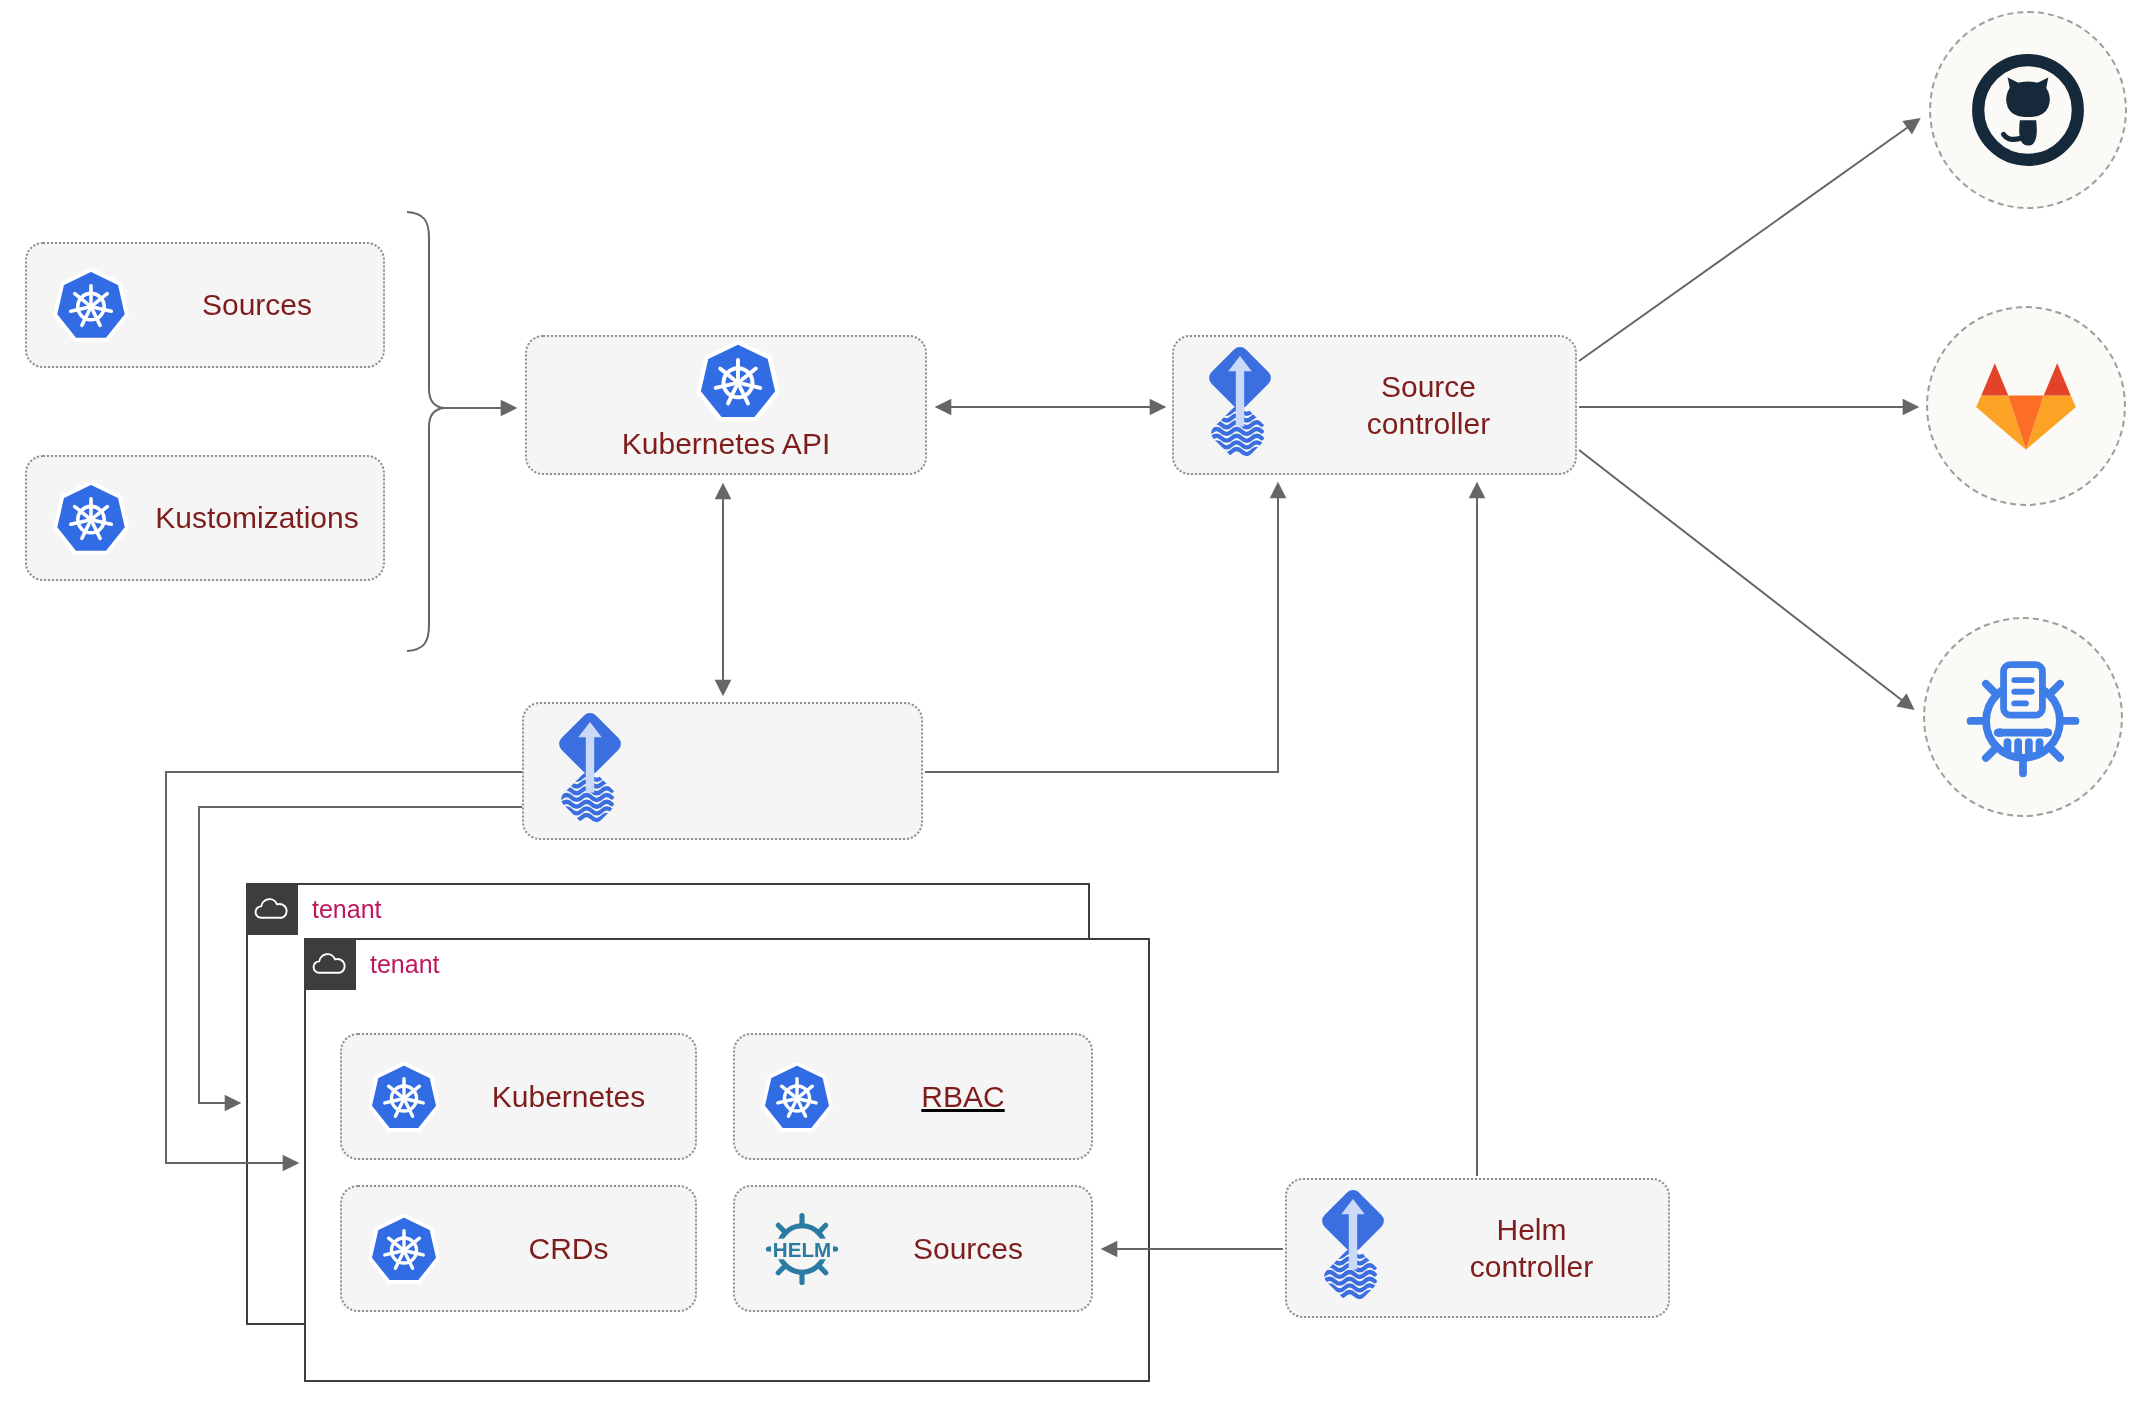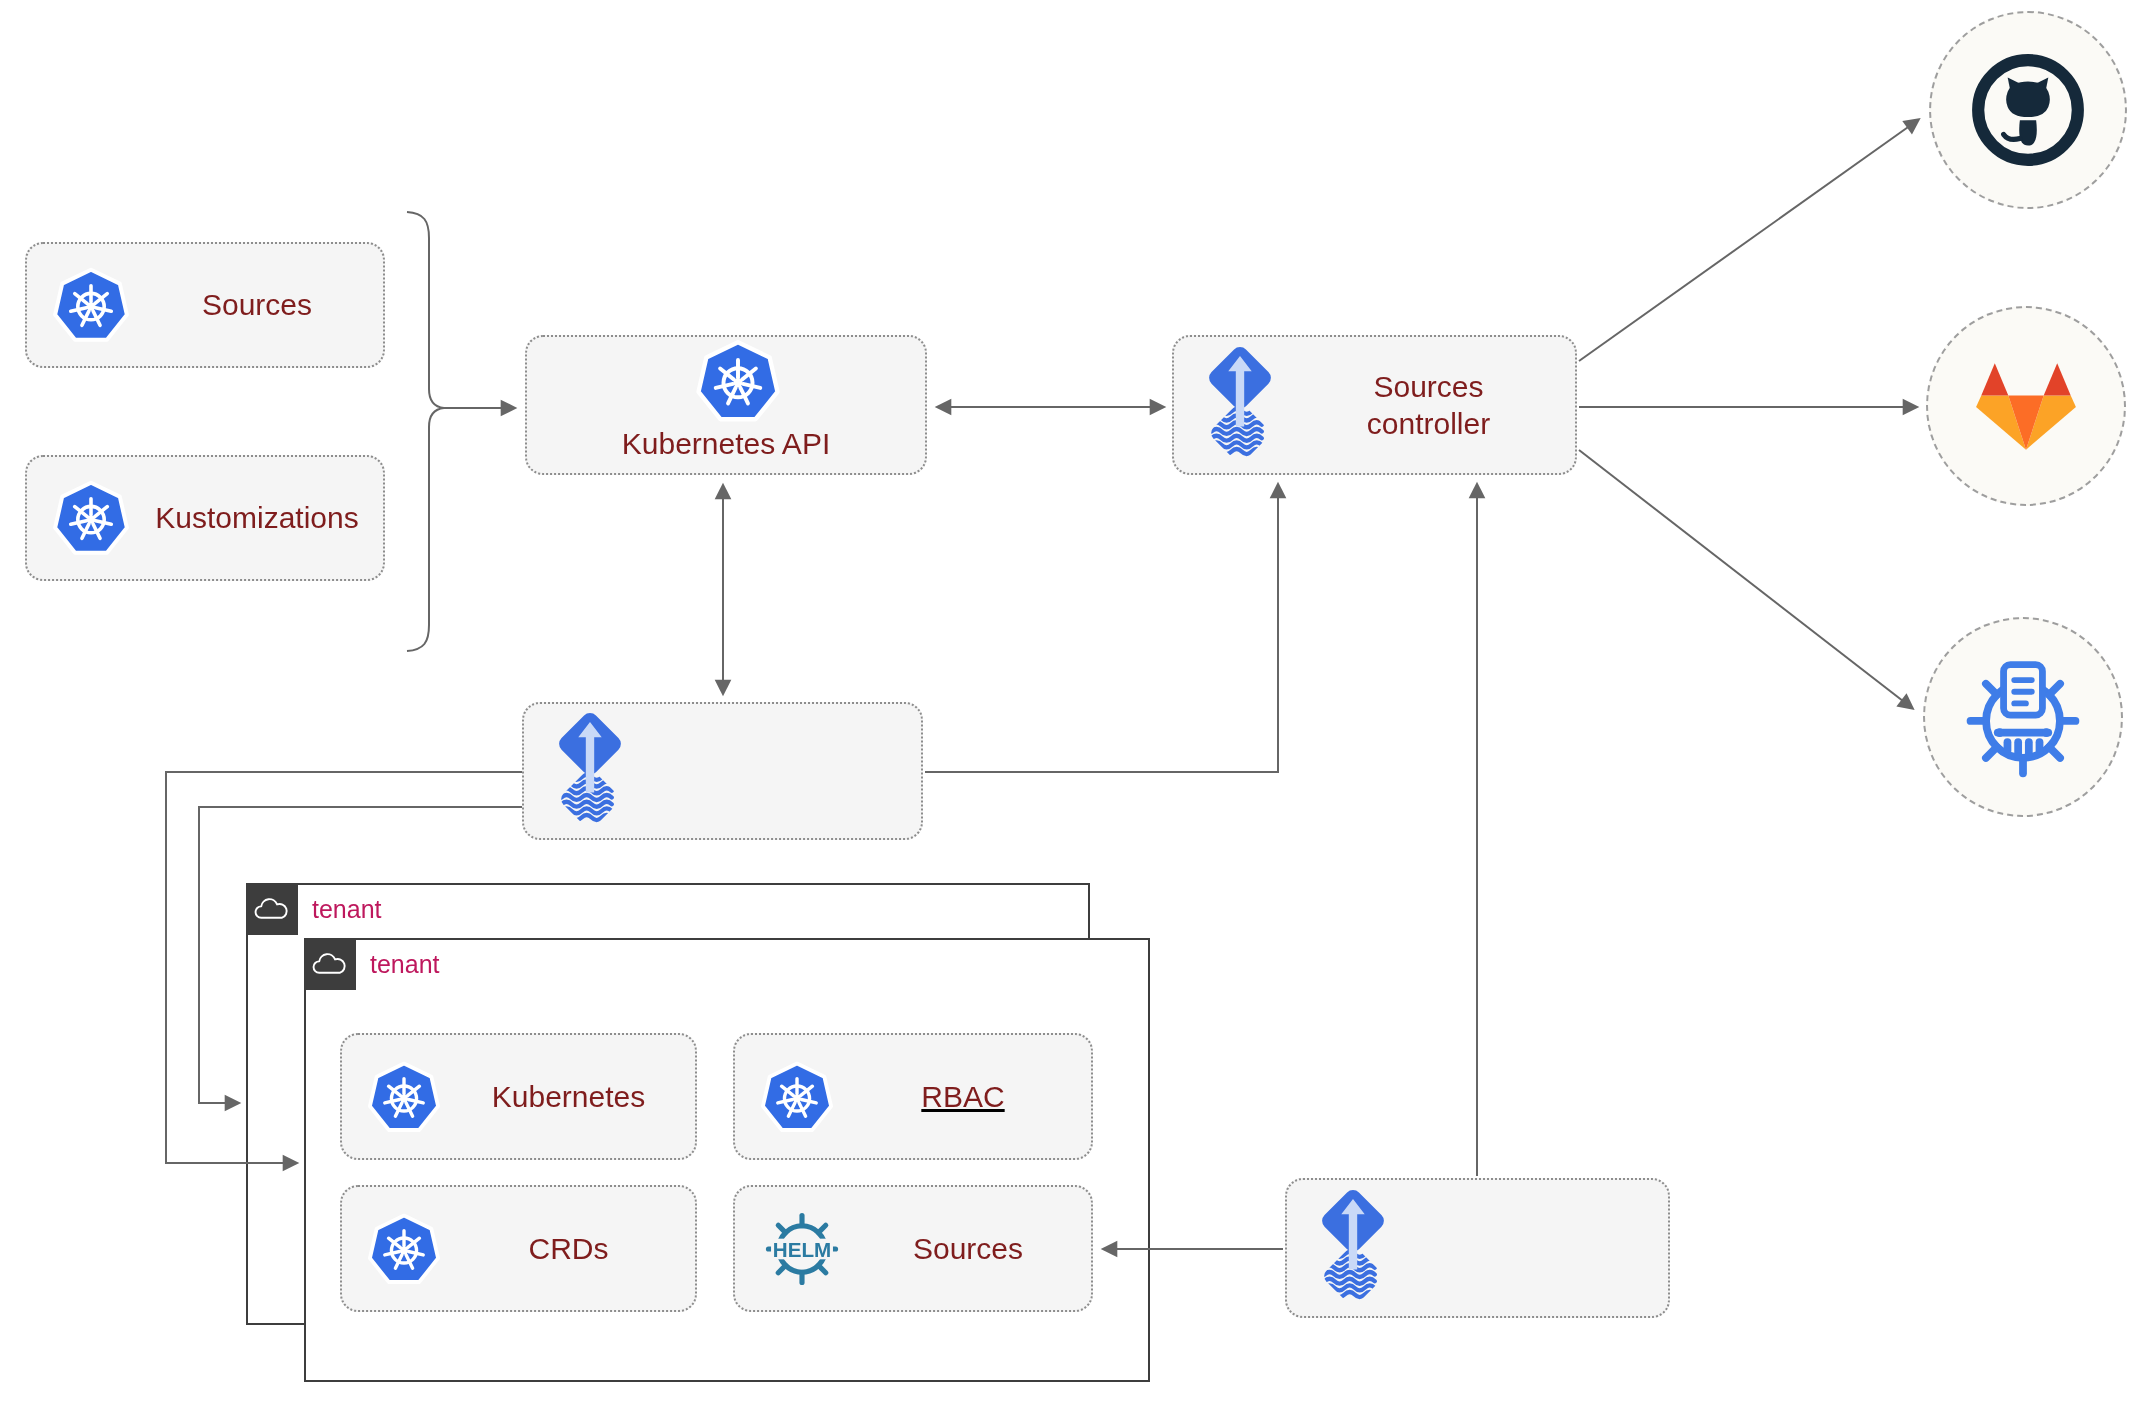--- a/index.html
+++ b/index.html
@@ -198,33 +198,34 @@
   <svg class="nicon" width="88" height="88" viewBox="0 0 100 100">
       <use href="#sym-k8s"></use>
     </svg>
   <div class="nlabel">Kubernetes API</div>
 </div>
 
 <div class="node" style="left:1172px;top:335px;width:405px;height:140px;">
   <svg class="nicon" width="84" height="119" viewBox="0 0 100 142">
       <use href="#sym-flux"></use>
     </svg>
-  <div class="nlabel wrap">Sources controller</div>
+  <div class="nlabel wrap">Source controller</div>
 </div>
 
 <div class="node" style="left:522px;top:702px;width:401px;height:138px;">
   <svg class="nicon" width="84" height="119" viewBox="0 0 100 142">
       <use href="#sym-flux"></use>
     </svg>
 </div>
 
 <div class="node" style="left:1285px;top:1178px;width:385px;height:140px;">
   <svg class="nicon" width="84" height="119" viewBox="0 0 100 142">
       <use href="#sym-flux"></use>
     </svg>
+  <div class="nlabel wrap">Helm controller</div>
 </div>
 
 <div class="node" style="left:340px;top:1033px;width:357px;height:127px;z-index:5;">
   <svg class="nicon" width="76" height="76" viewBox="0 0 100 100">
       <use href="#sym-k8s"></use>
     </svg>
   <div class="nlabel">Kubernetes</div>
 </div>
 
 <div class="node" style="left:733px;top:1033px;width:360px;height:127px;z-index:5;text-decoration:underline;">

